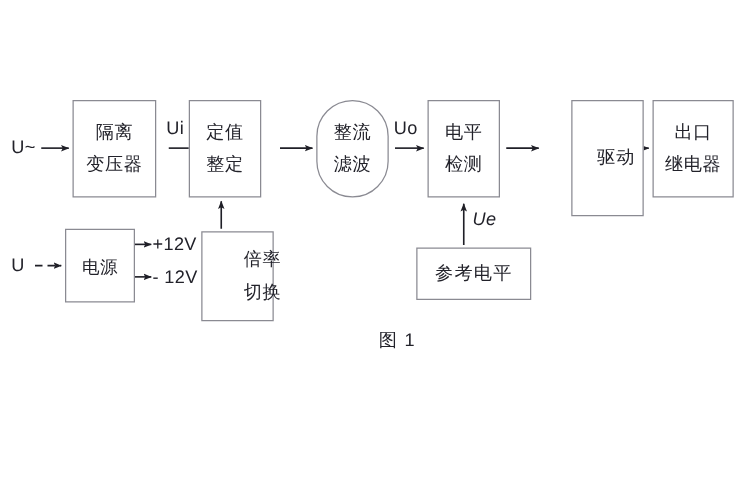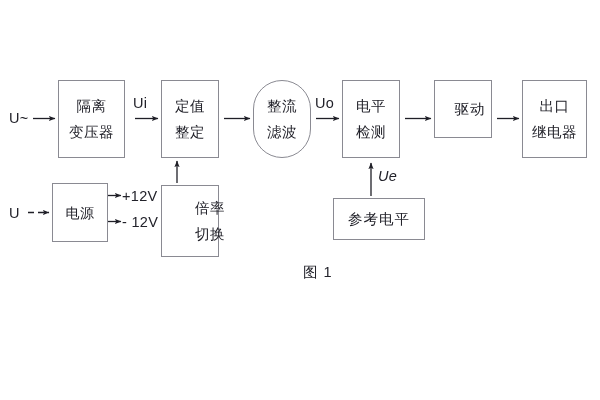--- a/index.html
+++ b/index.html
@@ -42,24 +42,24 @@
     display: block;
     white-space: nowrap;
     letter-spacing: 0.5px;
   }
   .block .ln + .ln {
     margin-top: 12px;
   }
 
   
   .b-iso    { left: 58px;  top: 80px;  width: 67px;  height: 78px; }
-  .b-set    { left: 161px; top: 80px;  width: 58px;  height: 78px; }
+  .b-set    { left: 151px; top: 80px;  width: 58px;  height: 78px; }
   .b-rect   { left: 253px; top: 80px;  width: 58px;  height: 78px; border-radius: 29px; }
   .b-level  { left: 342px; top: 80px;  width: 58px;  height: 78px; }
-  .b-drive  { left: 434px; top: 80px;  width: 58px;  height: 58px; padding-left: 14px; }
+  .b-drive  { left: 457px; top: 80px;  width: 58px;  height: 93px; padding-left: 14px; }
   .b-out    { left: 522px; top: 80px;  width: 65px;  height: 78px; }
 
   
   .b-power  { left: 52px;  top: 183px; width: 56px;  height: 59px; }
   .b-mult   { left: 161px; top: 185px; width: 58px;  height: 72px; padding-left: 40px; }
   .b-ref    { left: 333px; top: 198px; width: 92px;  height: 42px; }
 
   .b-drive .ln { letter-spacing: 1px; }
   .b-power .ln { font-size: 14px; }
   .b-ref   .ln { font-size: 14.5px; letter-spacing: 1px; }

